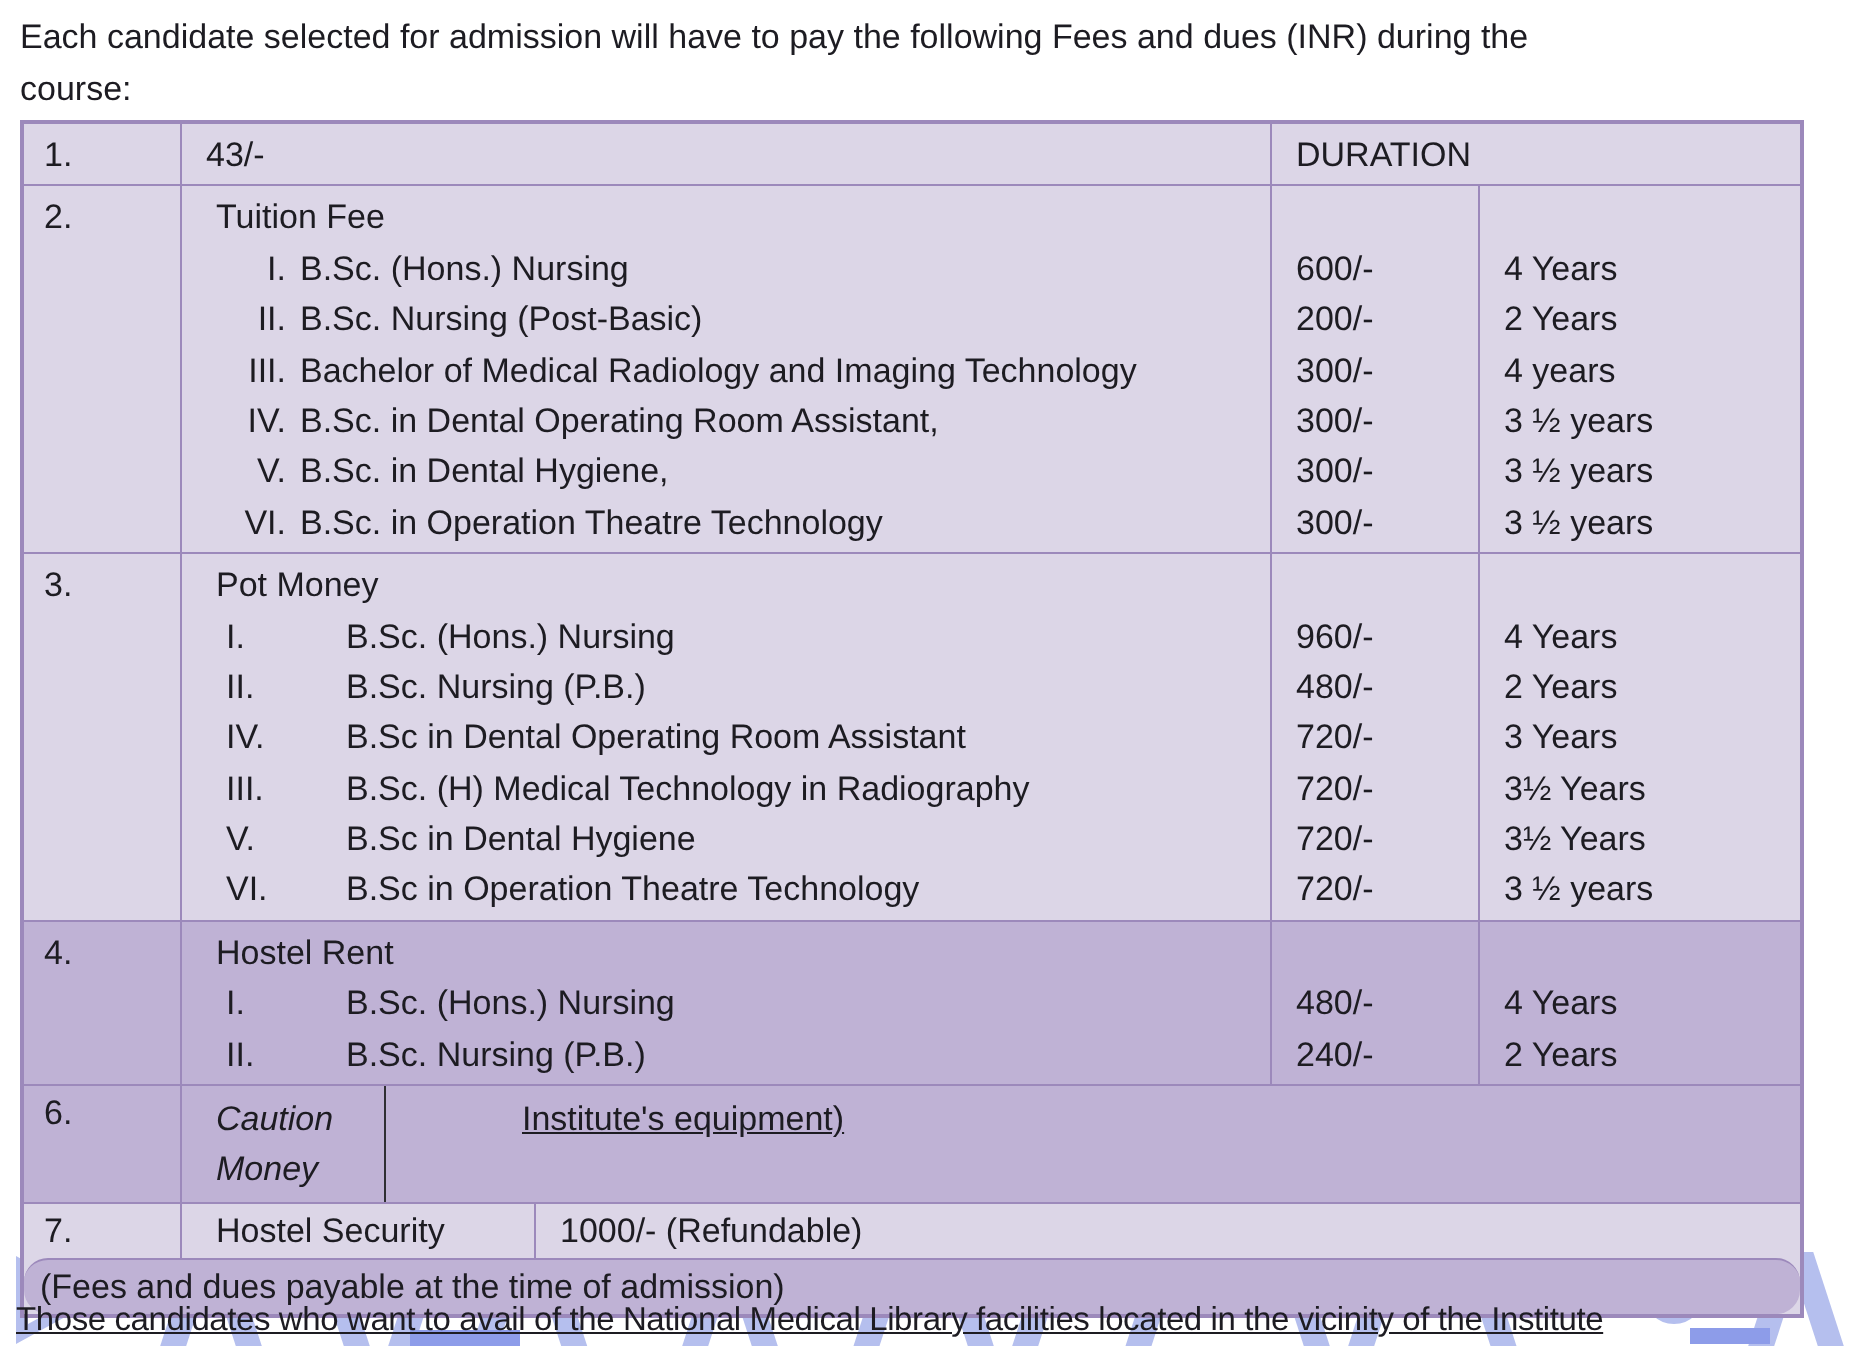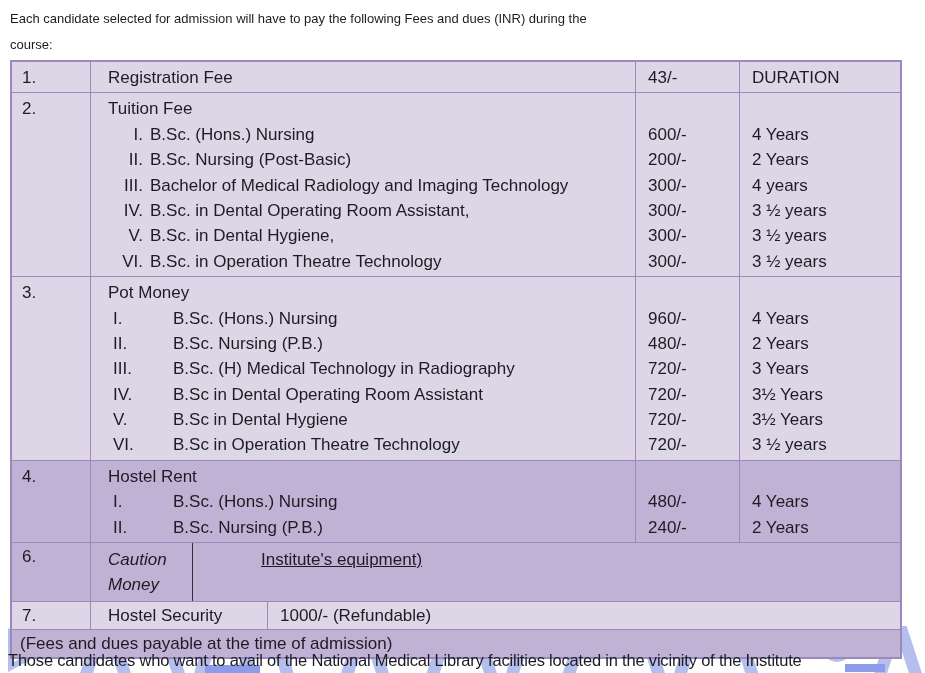--- a/index.html
+++ b/index.html
@@ -16,21 +16,21 @@
     position:relative;
     width:925px;height:673px;
     background:#ffffff;
     font-family:"Liberation Sans", sans-serif;
     color:var(--txt);
     overflow:hidden;
   }
   
   .intro{
     position:absolute;left:10px;top:6px;width:888px;
-    font-size:13px;line-height:26px;z-index:2;
+    font-size:17px;line-height:26px;z-index:2;
   }
   
   .watermark{
     position:absolute;left:0;top:626px;width:925px;height:47px;
     overflow:hidden;z-index:0;
   }
   .wm-bar{position:absolute;width:13px;height:70px;background:var(--wm);transform:skewX(-18deg);}
   .wm-bar.rev{transform:skewX(18deg);}
   .wm-tri-outer{position:absolute;width:0;height:0;
     border-left:40px solid var(--wm);border-top:22px solid transparent;border-bottom:22px solid transparent;}
@@ -70,26 +70,26 @@
   .trow-caution .cc3{border-left:1px solid #2f2f33;padding-top:4px;line-height:25.4px;}
   .trow-caution .cl1{padding-left:10px;white-space:nowrap;}
   .trow-caution .cl2{padding-left:68px;white-space:nowrap;text-decoration:underline;}
   
   .trow-security{display:grid;grid-template-columns:78px 177px 1fr;min-height:28px;background:var(--cell-light);}
   .trow-security > div{padding-top:2px;line-height:24px;}
   .trow-security .sc1{padding-left:10px;}
   .trow-security .sc2{border-left:1px solid var(--bd);padding-left:17px;}
   .trow-security .sc3{border-left:1px solid var(--bd);padding-left:12px;}
   
-  .trow-note{min-height:28px;background:var(--cell-medium);padding:2px 0 0 8px;line-height:24px;}
+  .trow-note{min-height:28px;background:var(--cell-medium);padding:2px 0 0 8px;line-height:24px;border-radius:12px;}
   
   .footer{
     position:absolute;left:8px;top:649px;width:917px;
     font-size:16.5px;line-height:22px;letter-spacing:-0.2px;
-    white-space:nowrap;z-index:2;
+    white-space:nowrap;z-index:2;text-decoration:underline;
   }
 </style>
 </head>
 <body>
 
 <div class="watermark">
   <div class="wm-tri-outer" style="left:8px;top:2px;"></div>
   <div class="wm-tri-inner" style="left:14px;top:12px;"></div>
   <div class="wm-bar" style="left:84px;top:0;"></div>
   <div class="wm-bar rev" style="left:114px;top:0;"></div>
@@ -117,23 +117,20 @@
   <div>Each candidate selected for admission will have to pay the following Fees and dues (INR) during the</div>
   <div>course:</div>
 </div>
 
 <div class="feetable">
   <div id="rows">
       <div class="trow r0 light">
         <div class="c c1">
           <div class="line">1.</div>
         </div>
-        <div class="c c2">
-          <div class="line title">Registration Fee</div>
-        </div>
         <div class="c c3">
           <div class="line">43/-</div>
         </div>
         <div class="c c4">
           <div class="line">DURATION</div>
         </div>
       </div>
       <div class="trow r1 light">
         <div class="c c1">
           <div class="line">2.</div>
@@ -167,22 +164,22 @@
         </div>
       </div>
       <div class="trow r2 light">
         <div class="c c1">
           <div class="line">3.</div>
         </div>
         <div class="c c2">
           <div class="line title">Pot Money</div>
           <div class="line item wide"><span class="roman">I.</span><span>B.Sc. (Hons.) Nursing</span></div>
           <div class="line item wide"><span class="roman">II.</span><span>B.Sc. Nursing (P.B.)</span></div>
+          <div class="line item wide"><span class="roman">IV.</span><span>B.Sc in Dental Operating Room Assistant</span></div>
           <div class="line item wide"><span class="roman">III.</span><span>B.Sc. (H) Medical Technology in Radiography</span></div>
-          <div class="line item wide"><span class="roman">IV.</span><span>B.Sc in Dental Operating Room Assistant</span></div>
           <div class="line item wide"><span class="roman">V.</span><span>B.Sc in Dental Hygiene</span></div>
           <div class="line item wide"><span class="roman">VI.</span><span>B.Sc in Operation Theatre Technology</span></div>
         </div>
         <div class="c c3">
           <div class="line">&nbsp;</div>
           <div class="line">960/-</div>
           <div class="line">480/-</div>
           <div class="line">720/-</div>
           <div class="line">720/-</div>
           <div class="line">720/-</div>

